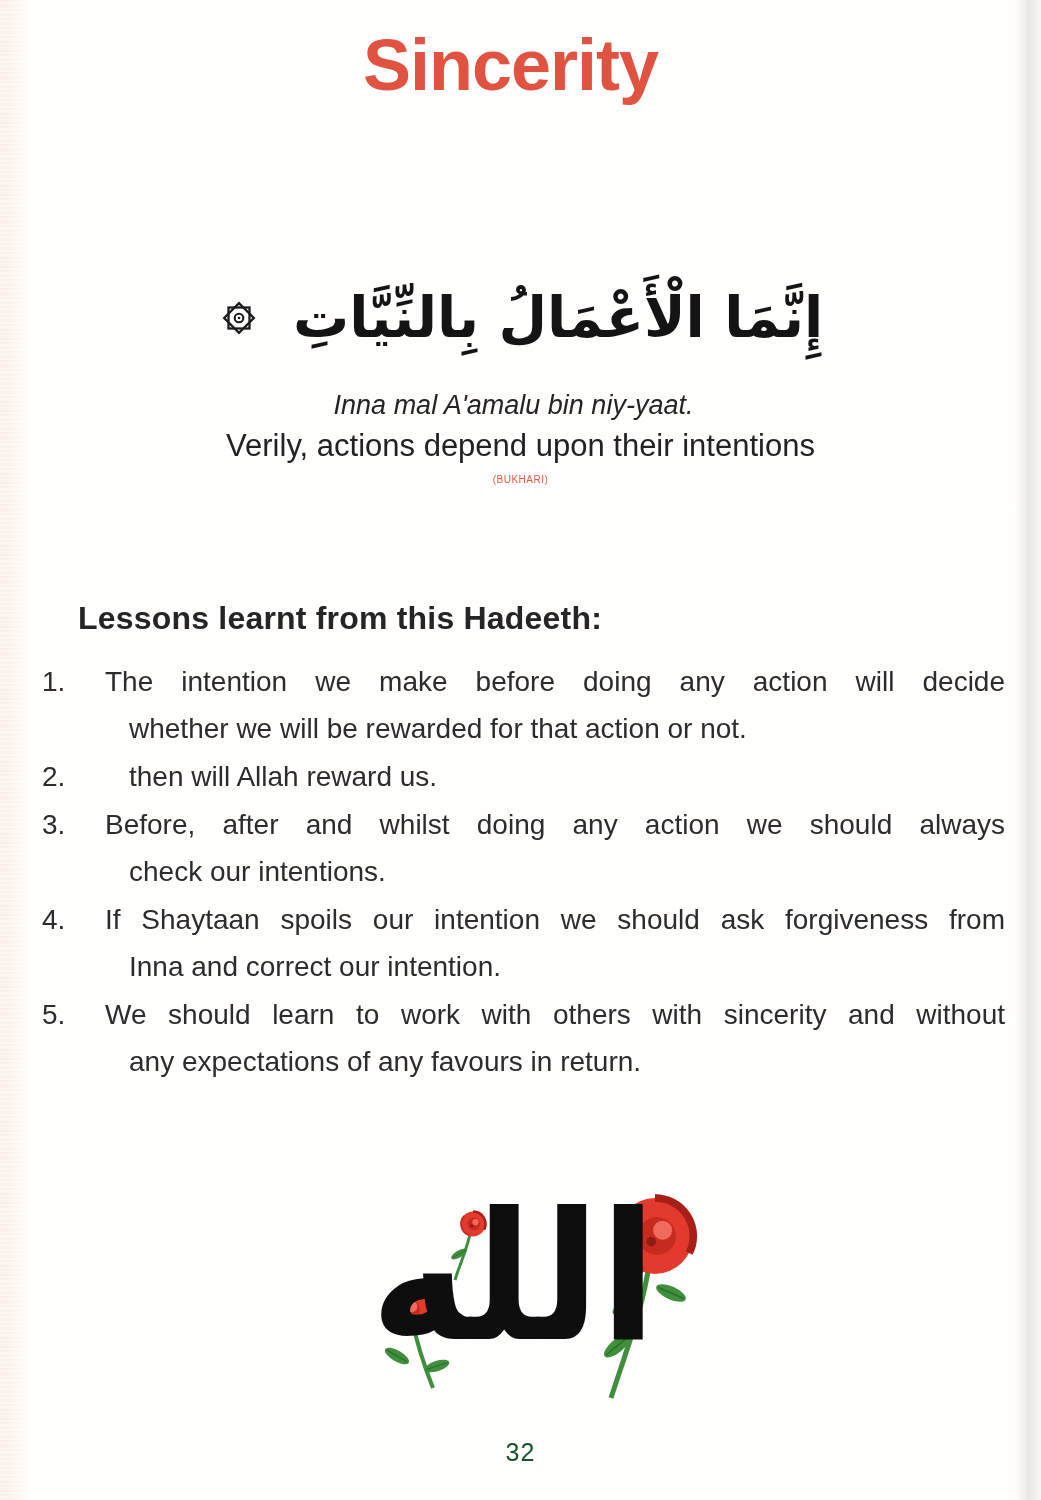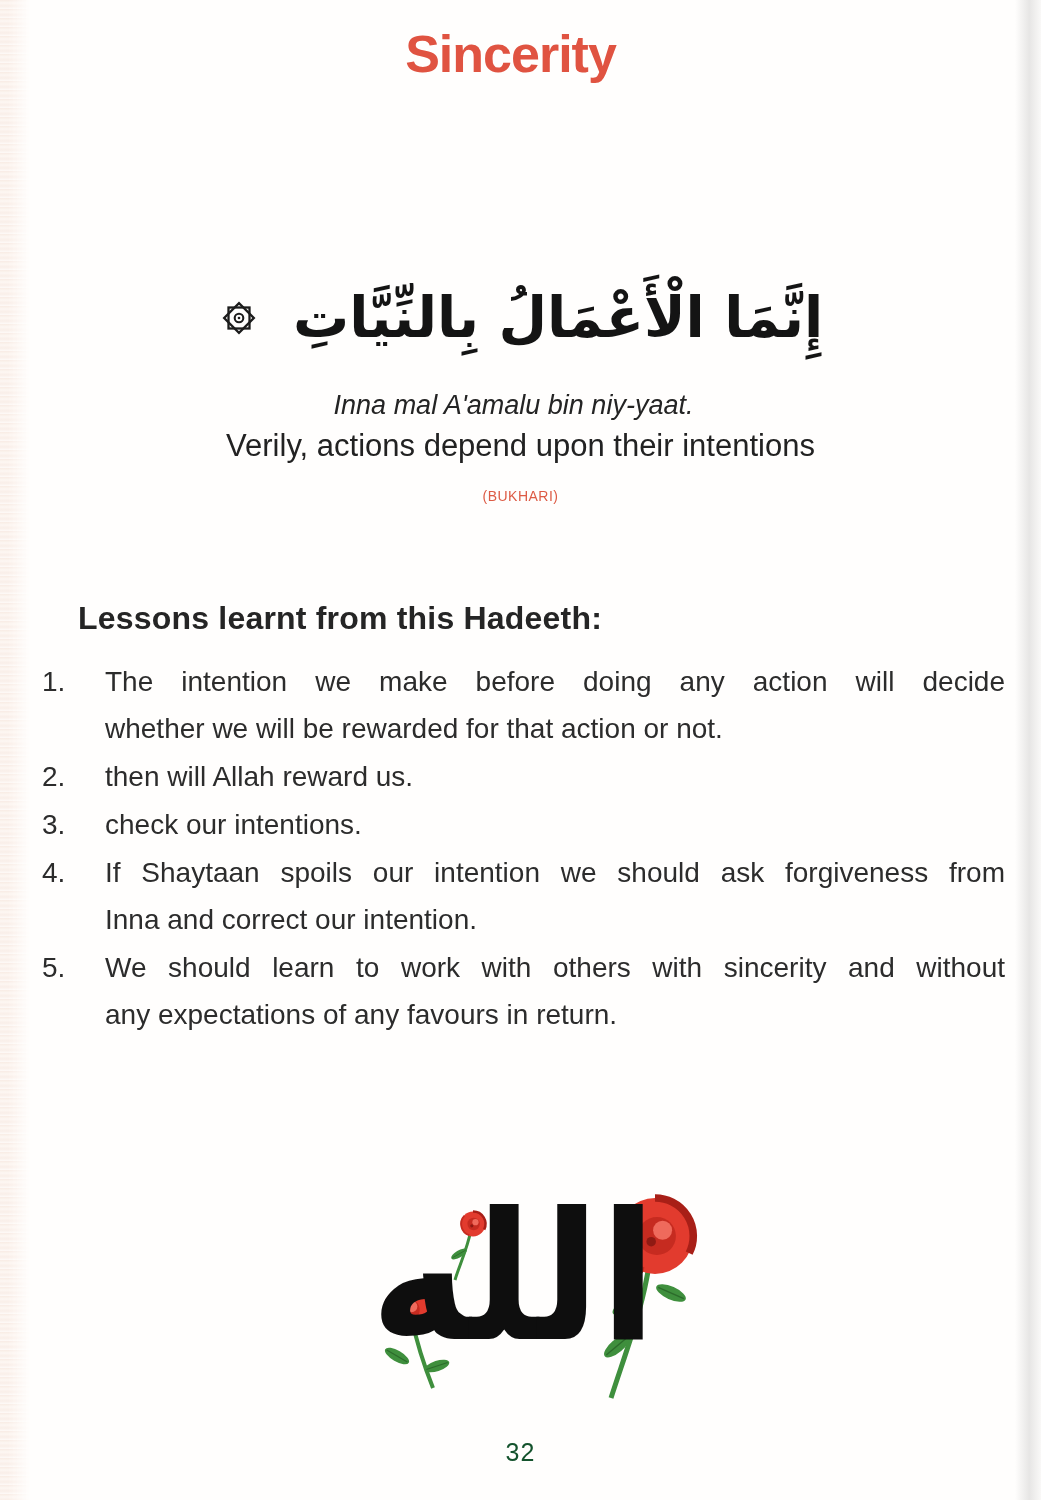--- a/index.html
+++ b/index.html
@@ -24,21 +24,21 @@
             mask-image:linear-gradient(to right,#000 30%,transparent 100%);
   }
   .edge-right{
     position:absolute;right:0;top:0;bottom:0;width:26px;
     background:linear-gradient(to right,rgba(0,0,0,0) 0%,rgba(120,120,120,.18) 55%,rgba(200,200,200,.10) 100%);
   }
 
   .title{
     position:absolute;top:24px;left:0;right:20px;
     text-align:center;
-    font-size:52px;font-weight:600;letter-spacing:-1px;
+    font-size:72px;font-weight:600;letter-spacing:-1px;
     color:#e05341;
   }
 
   .arabic-row{
     position:absolute;top:276px;left:0;right:0;
     display:flex;justify-content:center;align-items:center;gap:33px;
     direction:rtl;
   }
   .arabic-text{
     font-family:"DejaVu Sans",sans-serif;
@@ -49,39 +49,39 @@
 
   .translit{
     position:absolute;top:390px;left:0;right:14px;
     text-align:center;font-style:italic;font-size:27px;color:#242424;
   }
   .translation{
     position:absolute;top:428px;left:0;right:0;
     text-align:center;font-size:31px;color:#222;
   }
   .source{
-    position:absolute;top:488px;left:0;right:0;
-    text-align:center;font-size:14px;color:#dd5b45;letter-spacing:.5px;
+    position:absolute;top:474px;left:0;right:0;
+    text-align:center;font-size:10px;color:#dd5b45;letter-spacing:.5px;
   }
 
   .lessons-heading{
     position:absolute;top:600px;left:40px;
     font-size:32px;font-weight:bold;color:#252525;letter-spacing:.2px;margin-left:38px;
   }
 
   .lessons-list{
     position:absolute;top:658px;left:42px;width:963px;
     list-style:none;margin:0;padding:0;
     font-size:28px;line-height:47px;color:#2c2c2c;
   }
   .lessons-list li{display:flex;margin:0 0 1px 0;}
   .num{width:63px;flex:0 0 63px;}
   .txt{flex:1;}
   .l1{text-align:justify;text-align-last:justify;}
-  .l2{text-align:left;}
+  .l2{text-align:left;margin-left:24px;}
 
   .decoration{
     position:absolute;top:1188px;left:50%;
     width:340px;height:215px;
     transform:translateX(-50%) translateX(8px);
   }
   .decoration .calligraphy{
     position:absolute;left:0;right:30px;top:-38px;bottom:0;
     display:flex;align-items:center;justify-content:center;
     font-family:"DejaVu Sans",sans-serif;
@@ -134,20 +134,21 @@
     </li>
     <li>
       <span class="num">2.</span>
       <span class="txt">
         <div class="l2">then will Allah reward us.</div>
       </span>
     </li>
     <li>
       <span class="num">3.</span>
       <span class="txt">
+        <div class="l1">Before, after and whilst doing any action we should always</div>
         <div class="l2">check our intentions.</div>
       </span>
     </li>
     <li>
       <span class="num">4.</span>
       <span class="txt">
         <div class="l1">If Shaytaan spoils our intention we should ask forgiveness from</div>
         <div class="l2">Inna and correct our intention.</div>
       </span>
     </li>

